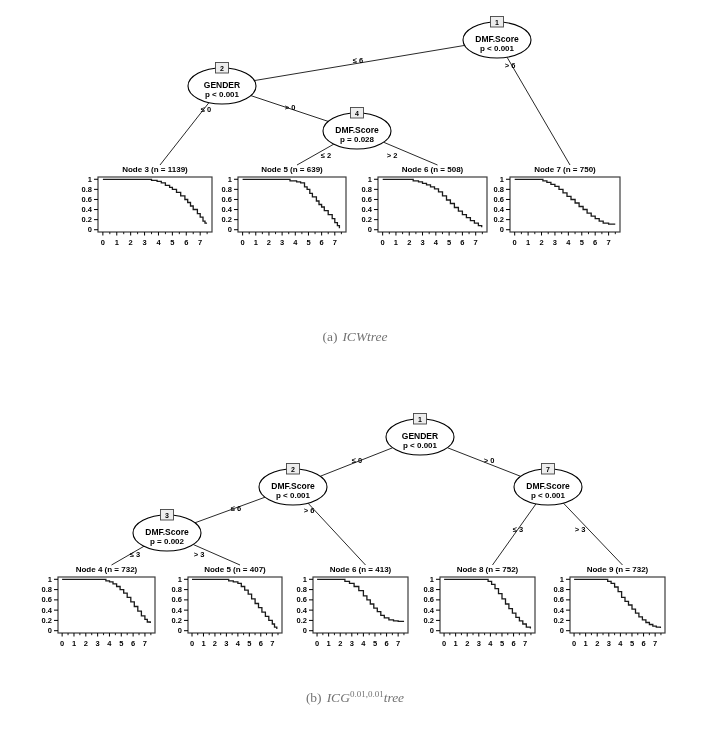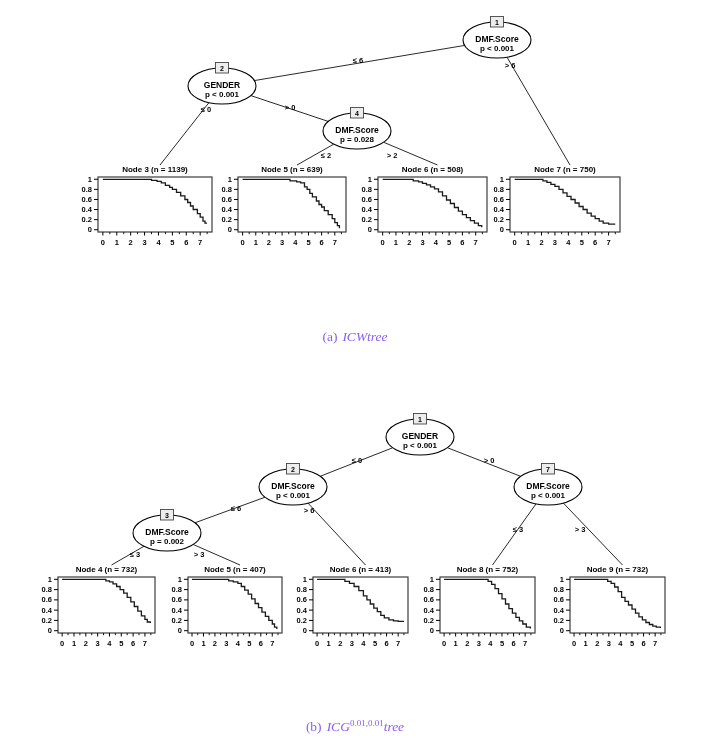--- a/index.html
+++ b/index.html
@@ -15,21 +15,21 @@
   .node-label{font-size:8.5px;font-weight:bold;}
   .node-p{font-size:8px;font-weight:bold;}
   .badge-text{font-size:7px;font-weight:bold;}
   .edge-label{font-size:7.5px;font-weight:bold;}
   .leaf-title{font-size:8px;font-weight:bold;}
   .tick-label{font-size:7.5px;font-weight:bold;}
   .caption{
     position:absolute;left:0;width:710px;
     text-align:center;
     font-family:"Liberation Serif", serif;
-    font-size:13.5px;color:#8b5cf6;
+    font-size:13.5px;color:#737373;
   }
   .caption .prefix{font-style:normal;margin-right:5px;}
   .caption i{font-style:italic;}
   .caption sup{font-size:9px;font-style:normal;line-height:0;}
 </style>
 </head>
 <body>
 
 <div id="figure-root">
   <svg id="figure-svg" width="710" height="748" viewBox="0 0 710 748">
@@ -482,16 +482,16 @@
           <line x1="660.9451219512196" y1="633" x2="660.9451219512196" y2="635.2" stroke="#000" stroke-width="0.9"></line>
           <path d="M574.1,579.3H604.2V579.3H607.7V581.4H611.1V583.4H614.6V587.0H618.1V591.6H621.6V597.3H625.0V601.4H628.5V605.0H632.0V609.1H635.5V613.2H638.9V616.8H642.4V619.9H645.9V622.5H649.4V624.5H652.8V626.1H656.3V627.1H660.4V628.1" fill="none" stroke="#1a1a1a" stroke-width="1.3"></path>
         </g>
       </g>
     </svg>
 
   <div class="caption" style="top:329px">
     <span class="prefix">(a)</span><i>ICWtree</i><sup></sup><i></i>
   </div>
 
-  <div class="caption" style="top:719px">
+  <div class="caption" style="top:690px">
     <span class="prefix">(b)</span><i>ICG</i><sup>0.01,0.01</sup><i>tree</i>
   </div>
 </div>
 
 </body></html>

